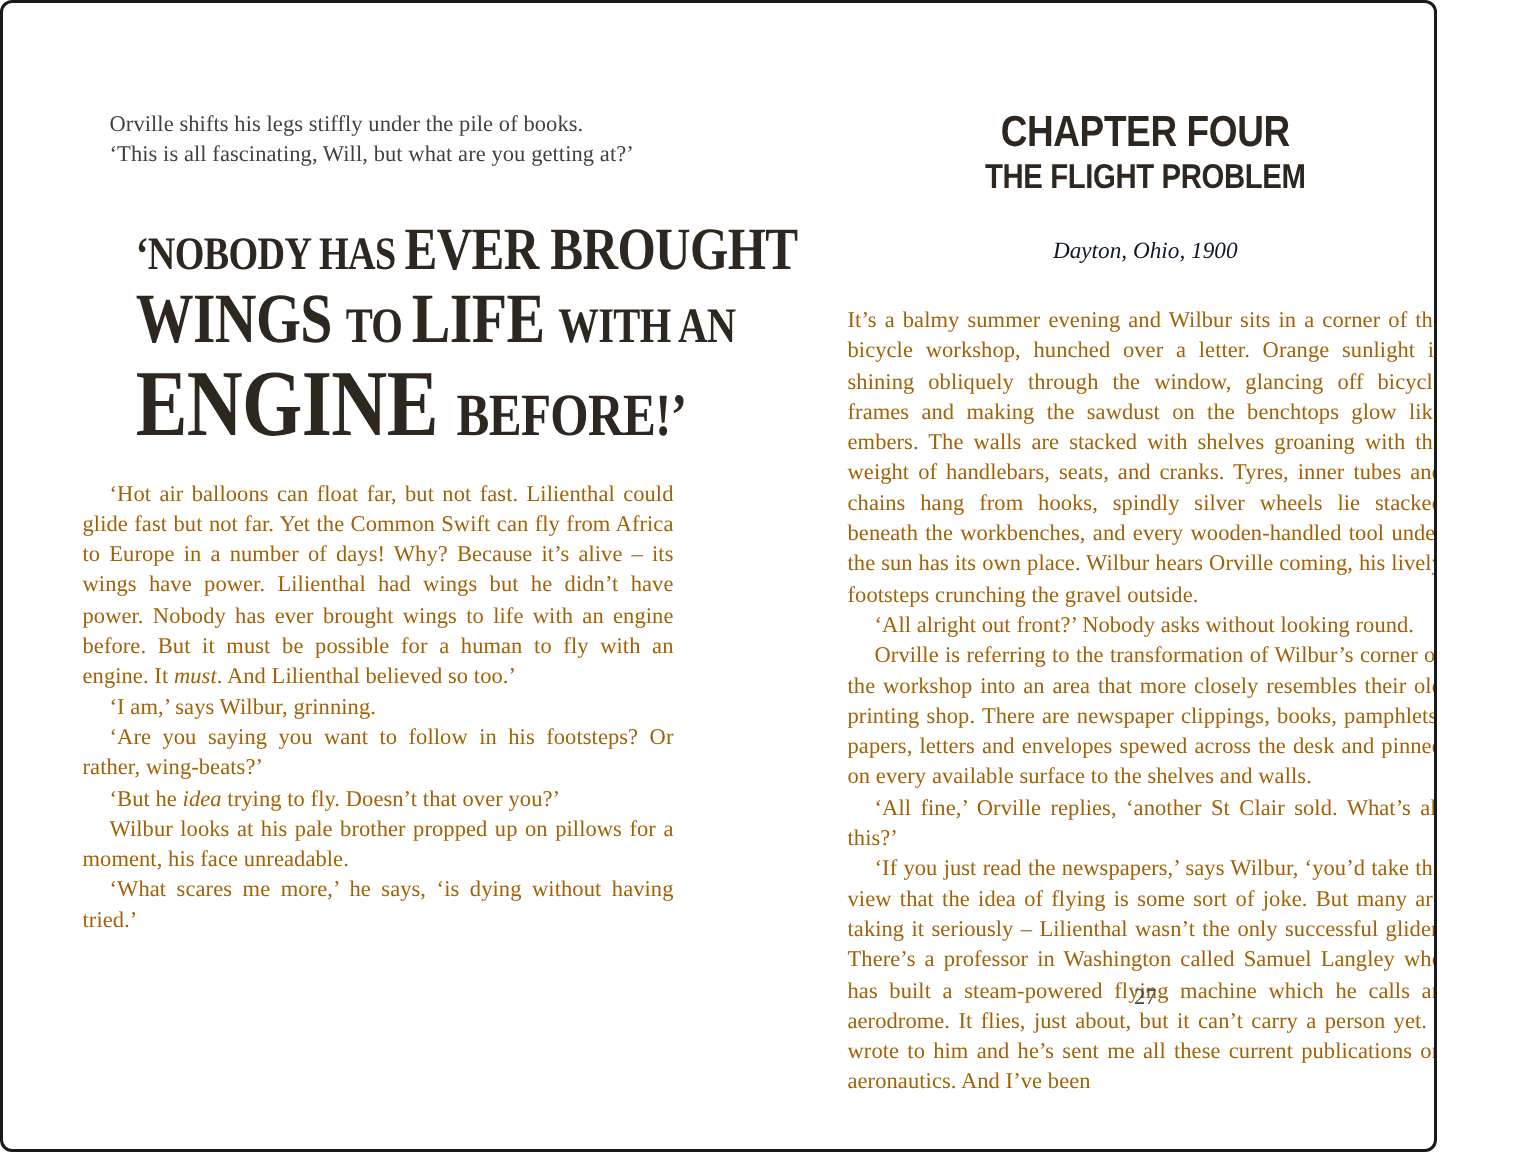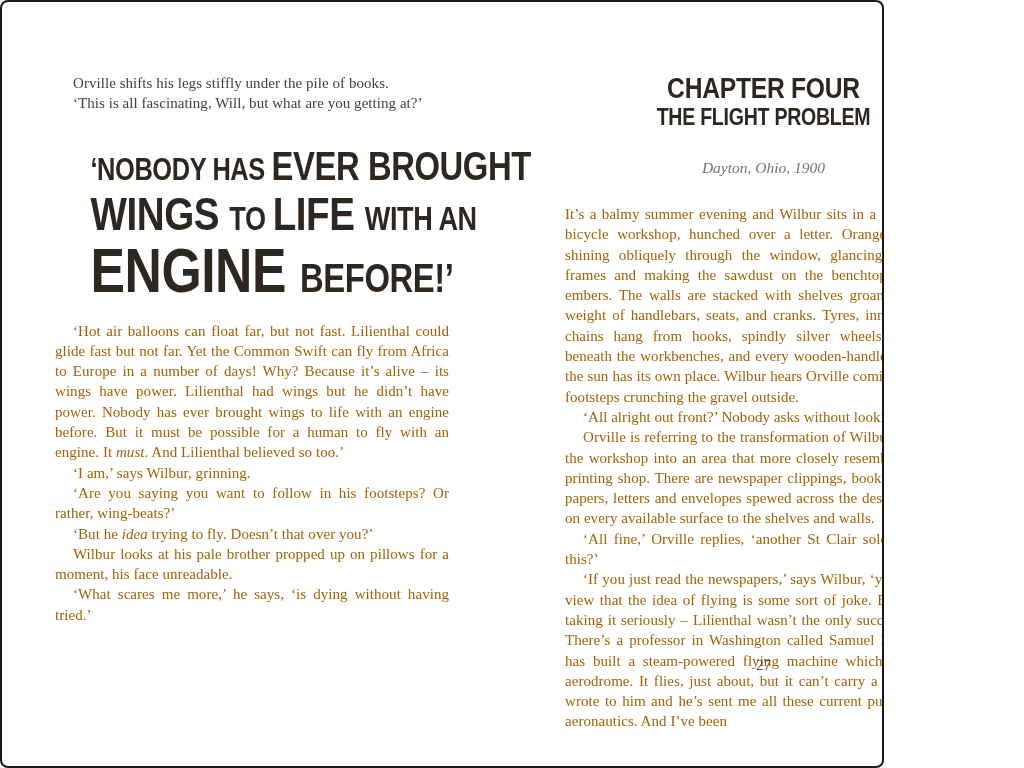--- a/index.html
+++ b/index.html
@@ -1,18 +1,18 @@
 <!DOCTYPE html>
 <html><head>
 <meta charset="utf-8">
 <style>
   html,body{margin:0;padding:0;background:#ffffff;}
   .frame{
     position:relative;
-    width:884px;height:768px;
+    width:958px;height:768px;
     box-sizing:border-box;
     background:#ffffff;
     border:2px solid #1a1a1a;
     border-radius:8px;
     overflow:hidden;
     font-family:"Liberation Serif", serif;
   }
   .page{position:absolute;top:0;height:768px;}
   .page.left{left:53px;width:394px;}
   .page.right{left:563px;width:397px;}
@@ -34,21 +34,21 @@
     font:15px/20.3px "Liberation Serif", serif;
     color:#45403b;
     text-indent:18px;
   }
 
   
   .quote{
     margin-top:30px;
     text-align:center;
     color:#2e2720;
-    font-family:Liberation Sans, sans-serif;
+    font-family:Liberation Serif, serif;
     font-weight:700;
   }
   .qline{
     transform:scaleX(0.82);
     transform-origin:50% 50%;
     white-space:nowrap;
     letter-spacing:-0.5px;
   }
   .qline1{font-size:40px;line-height:44px;}
   .qline1 .sm{font-size:31px;}
@@ -75,21 +75,21 @@
     font:700 23px/26px "Liberation Sans", sans-serif;
     color:#2e2720;
     transform:scaleX(0.85);
     transform-origin:50% 50%;
     letter-spacing:-0.3px;
   }
   .dateline{
     margin-top:28px;
     text-align:center;
     font:italic 15.5px/20px "Liberation Serif", serif;
-    color:#737373;
+    color:#0f172a;
   }
   .rightbody{margin-top:26px;}
 
   .pagenum{
     position:absolute;
     left:0;right:0;
     top:655px;
     text-align:center;
     font:15px/16px "Liberation Serif", serif;
     color:#4c4742;

